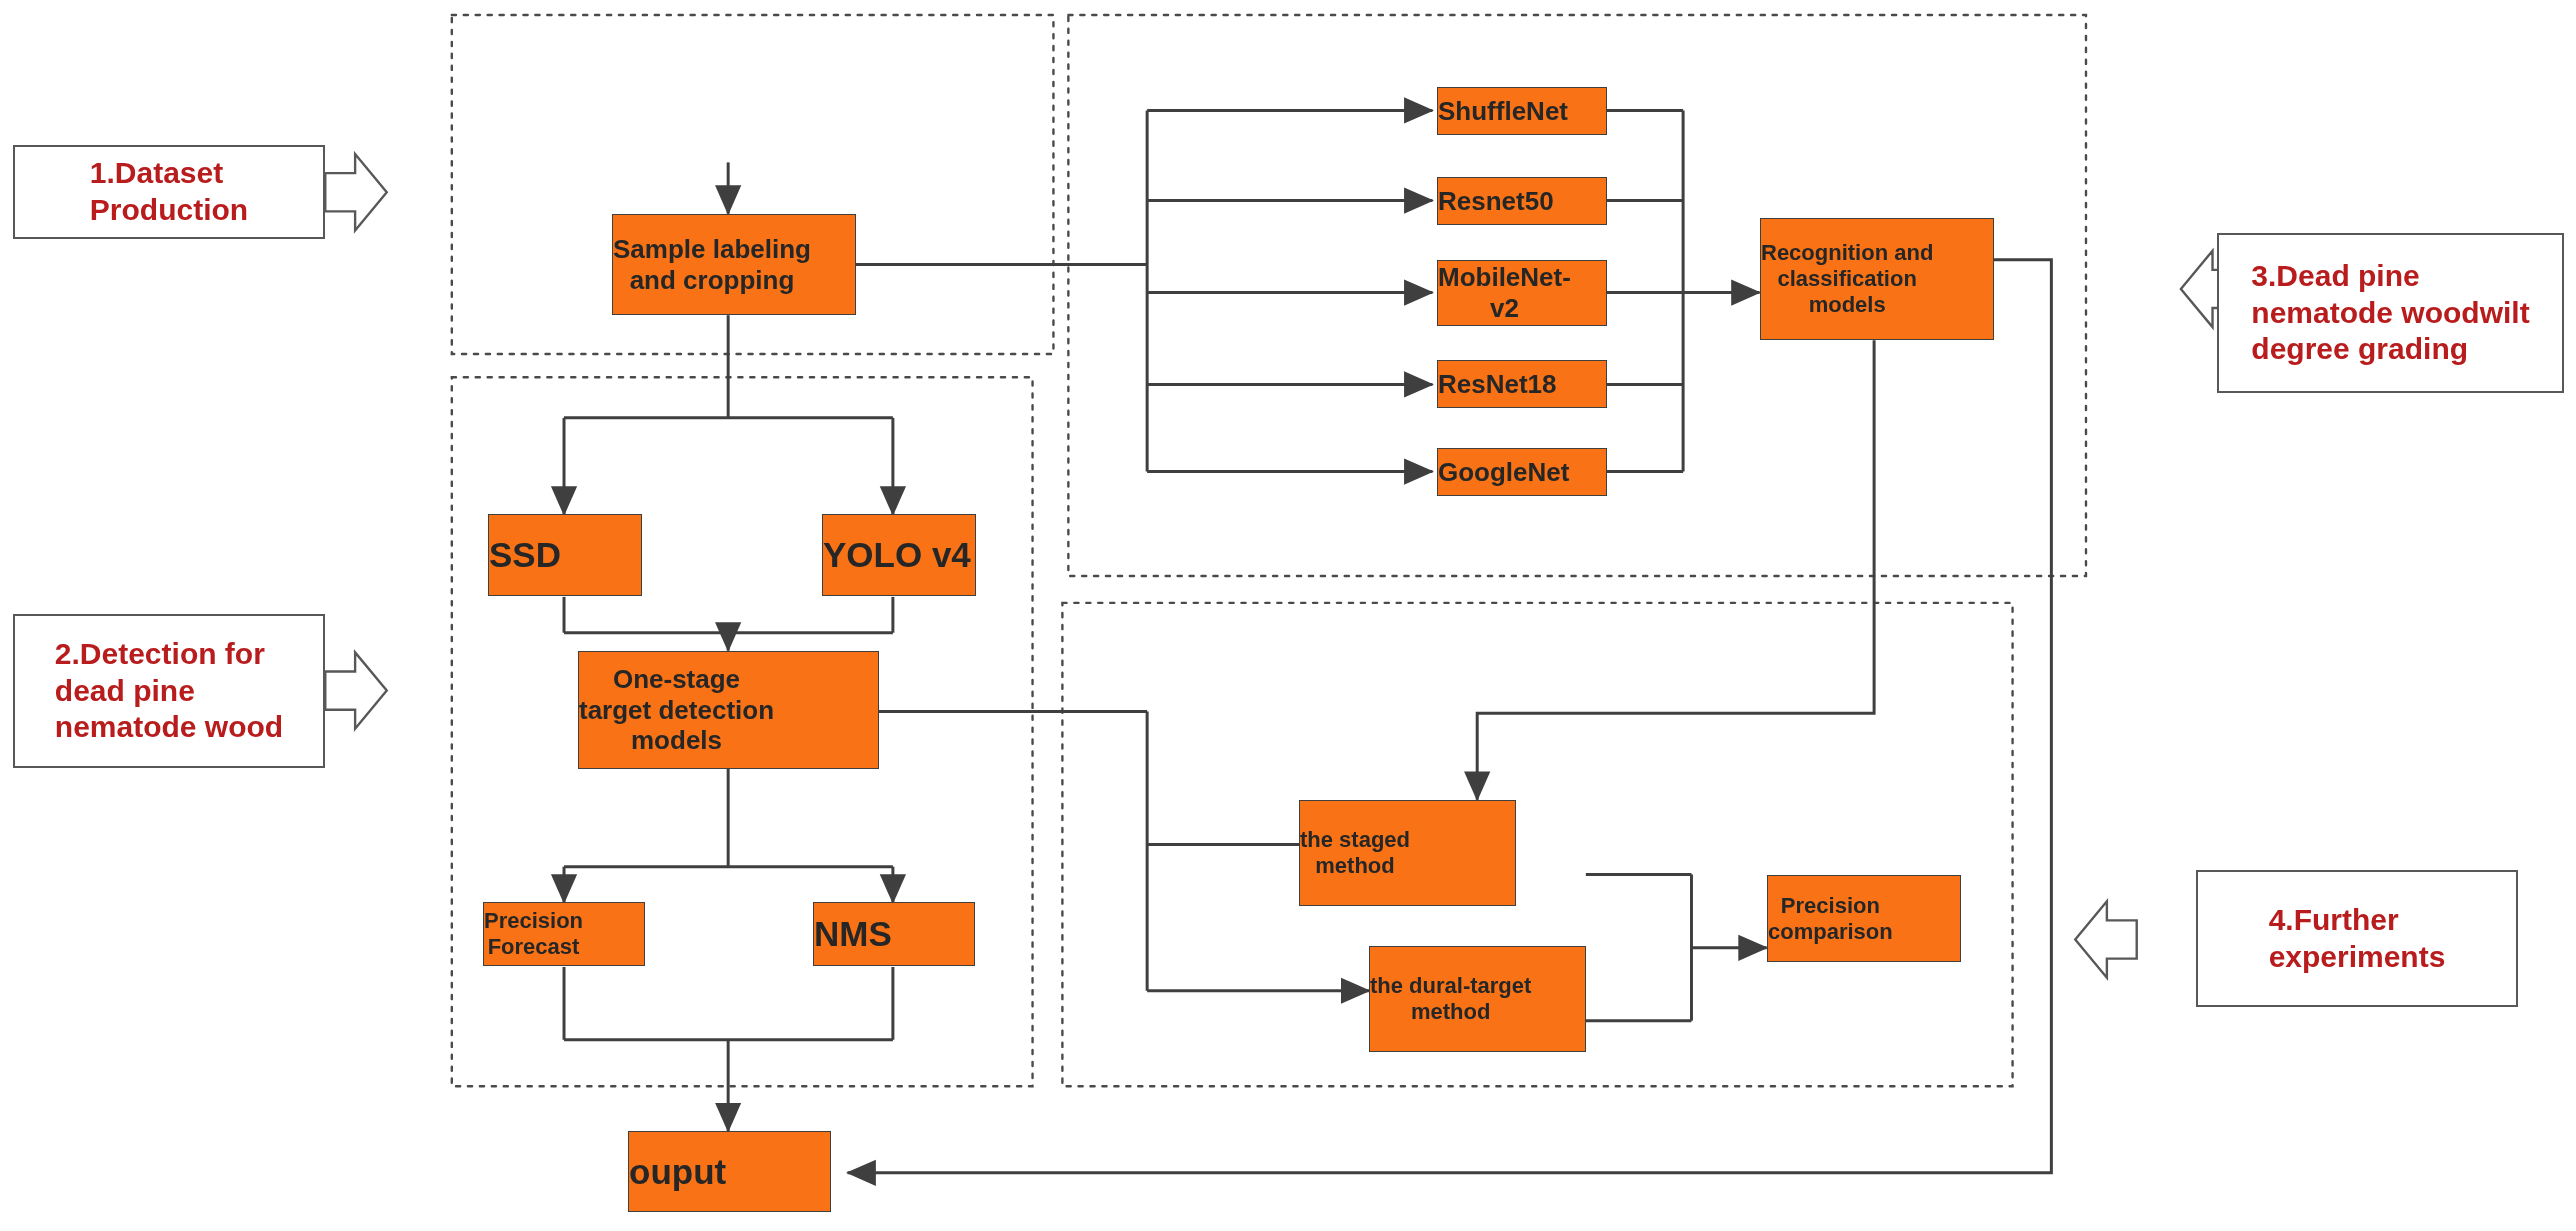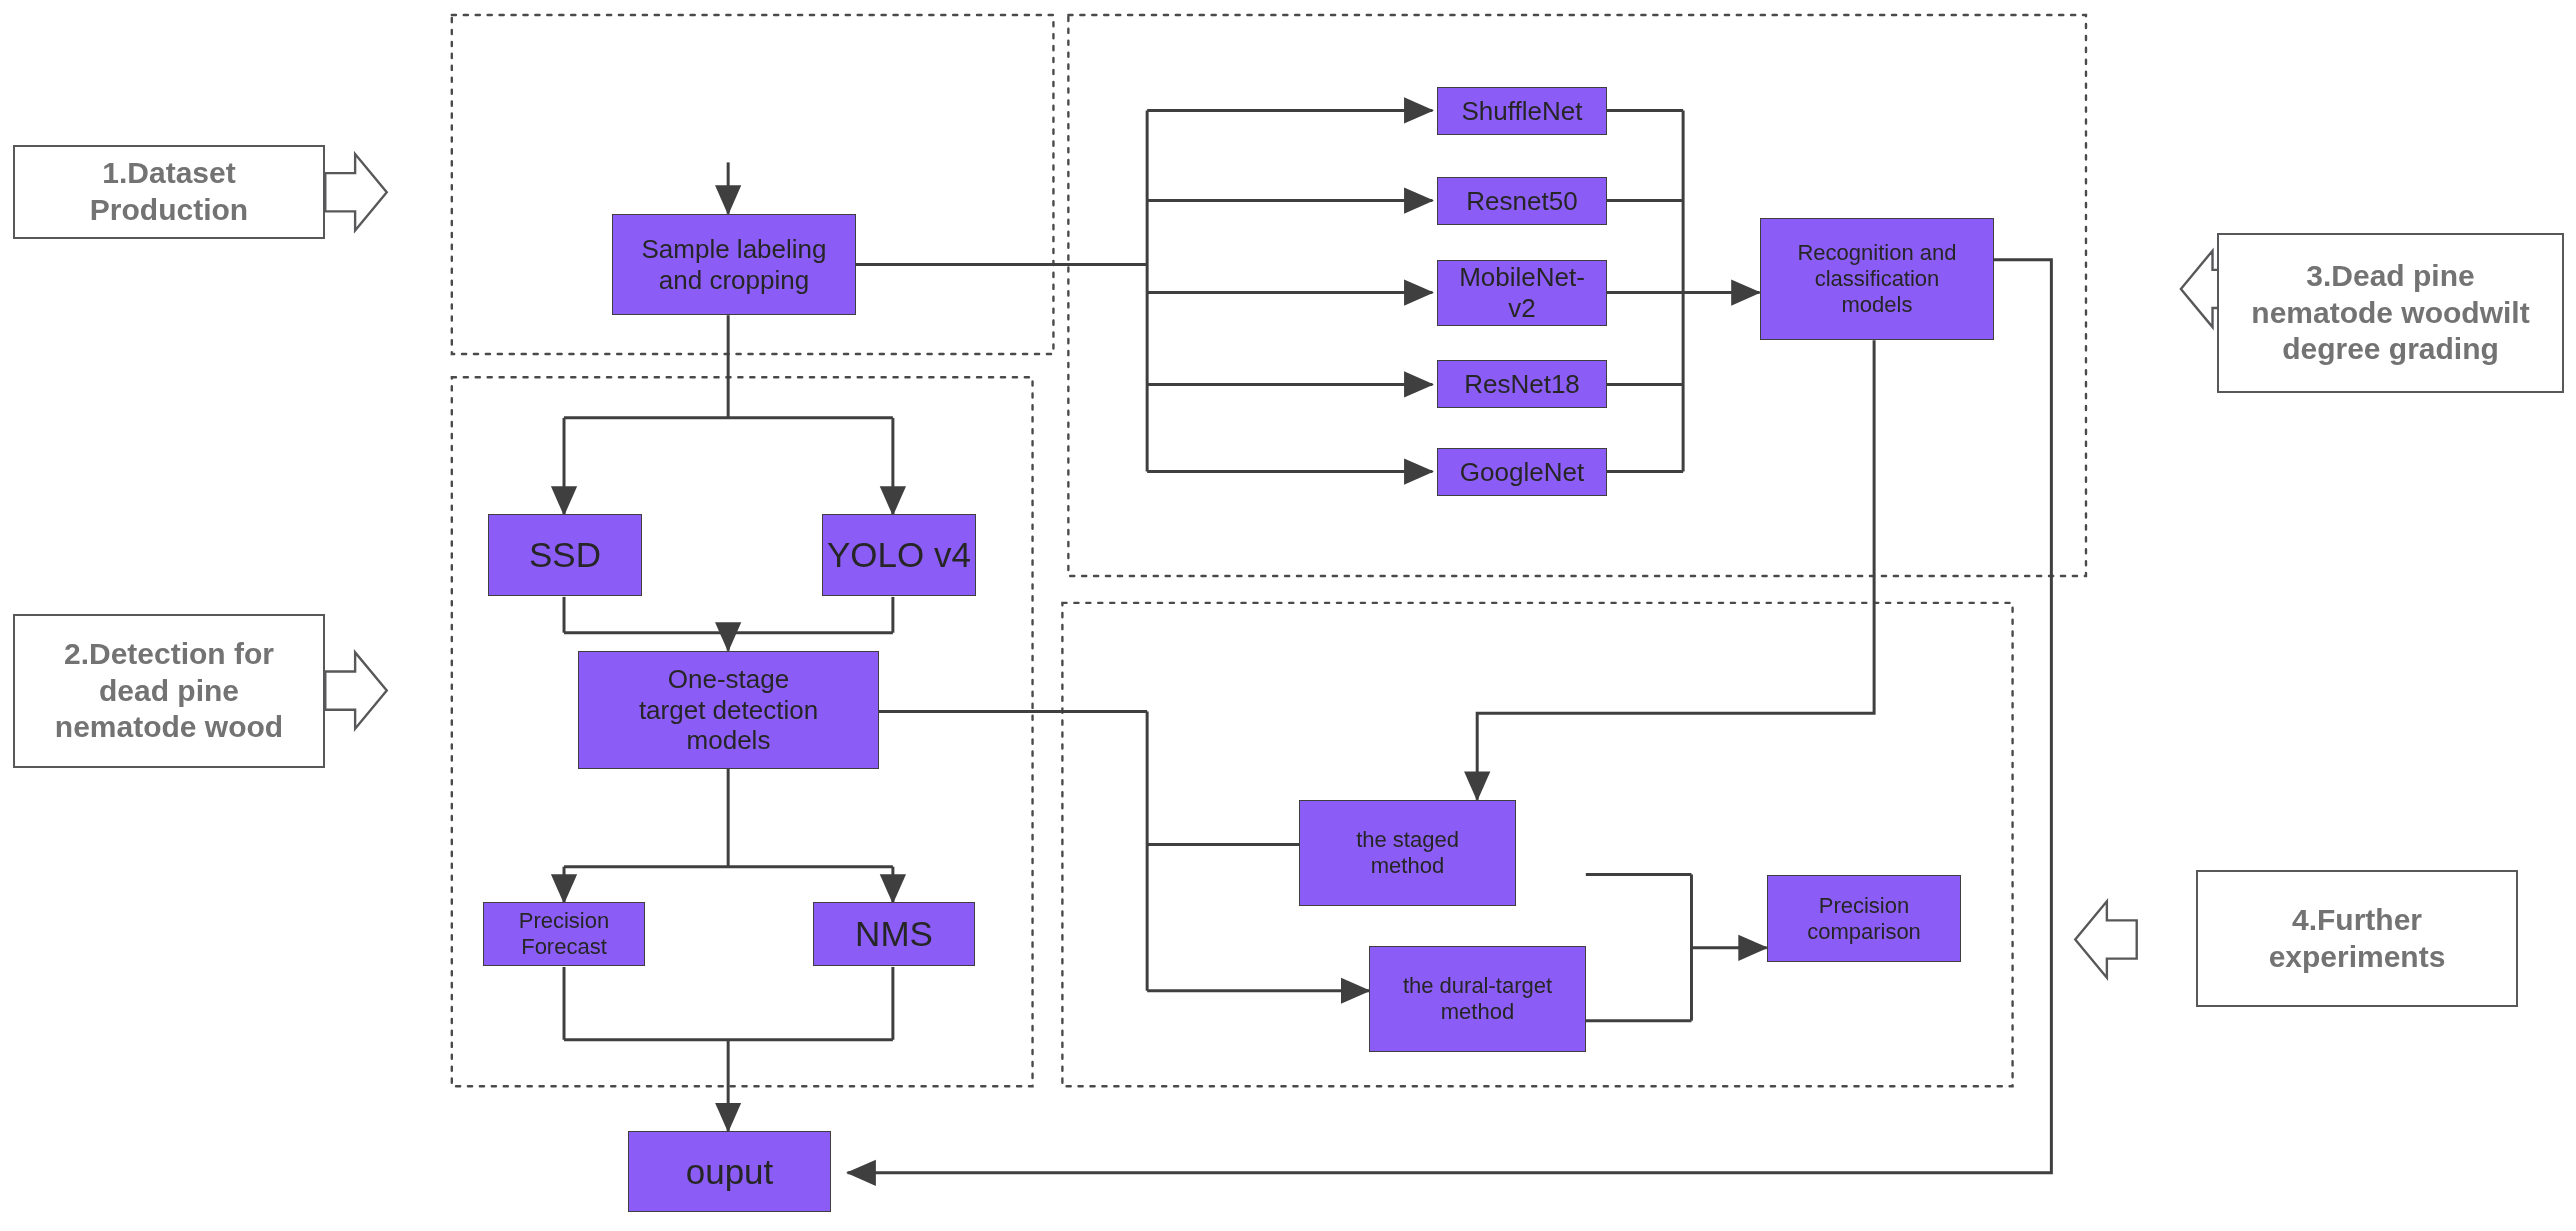--- a/index.html
+++ b/index.html
@@ -1,24 +1,24 @@
 <!DOCTYPE html>
 <html style="font-size:9.5px"><head>
 <meta charset="utf-8">
 <style>
   html,body{margin:0;padding:0;background:#ffffff;}
   body{font-family:"Liberation Sans", sans-serif;}
   #stage{position:relative;width:2576px;height:1232px;background:#ffffff;overflow:hidden;}
   svg.layer{position:absolute;left:0;top:0;width:2576px;height:1232px;}
-  .nodebox{position:absolute;box-sizing:border-box;border:1.8px solid #3f3f3f;background:#8b5cf6;
-           display:flex;align-items:center;justify-content:center;text-align:center;
-           font-weight:normal;color:#262626;line-height:1.18;}
+  .nodebox{position:absolute;box-sizing:border-box;border:1.8px solid #3f3f3f;background:#f97316;
+           display:flex;align-items:center;justify-content:flex-start;text-align:center;
+           font-weight:bold;color:#262626;line-height:1.18;}
   .phasebox{position:absolute;box-sizing:border-box;border:2.4px solid #58585a;background:#ffffff;
-           display:flex;align-items:center;justify-content:center;text-align:center;
-           font-weight:bold;color:#737373;line-height:1.22;}
+           display:flex;align-items:center;justify-content:center;
+           font-weight:bold;color:#b91c1c;line-height:1.22;}
   .para{position:absolute;display:flex;align-items:center;justify-content:center;text-align:center;
         font-weight:bold;color:#262626;}
   .para .lbl{position:relative;z-index:2;}
   .f42{font-size:22px;}
   .f44{font-size:26px;}
   .f46{font-size:35px;}
   .f50{font-size:30px;}
 </style>
 </head>
 <body>

